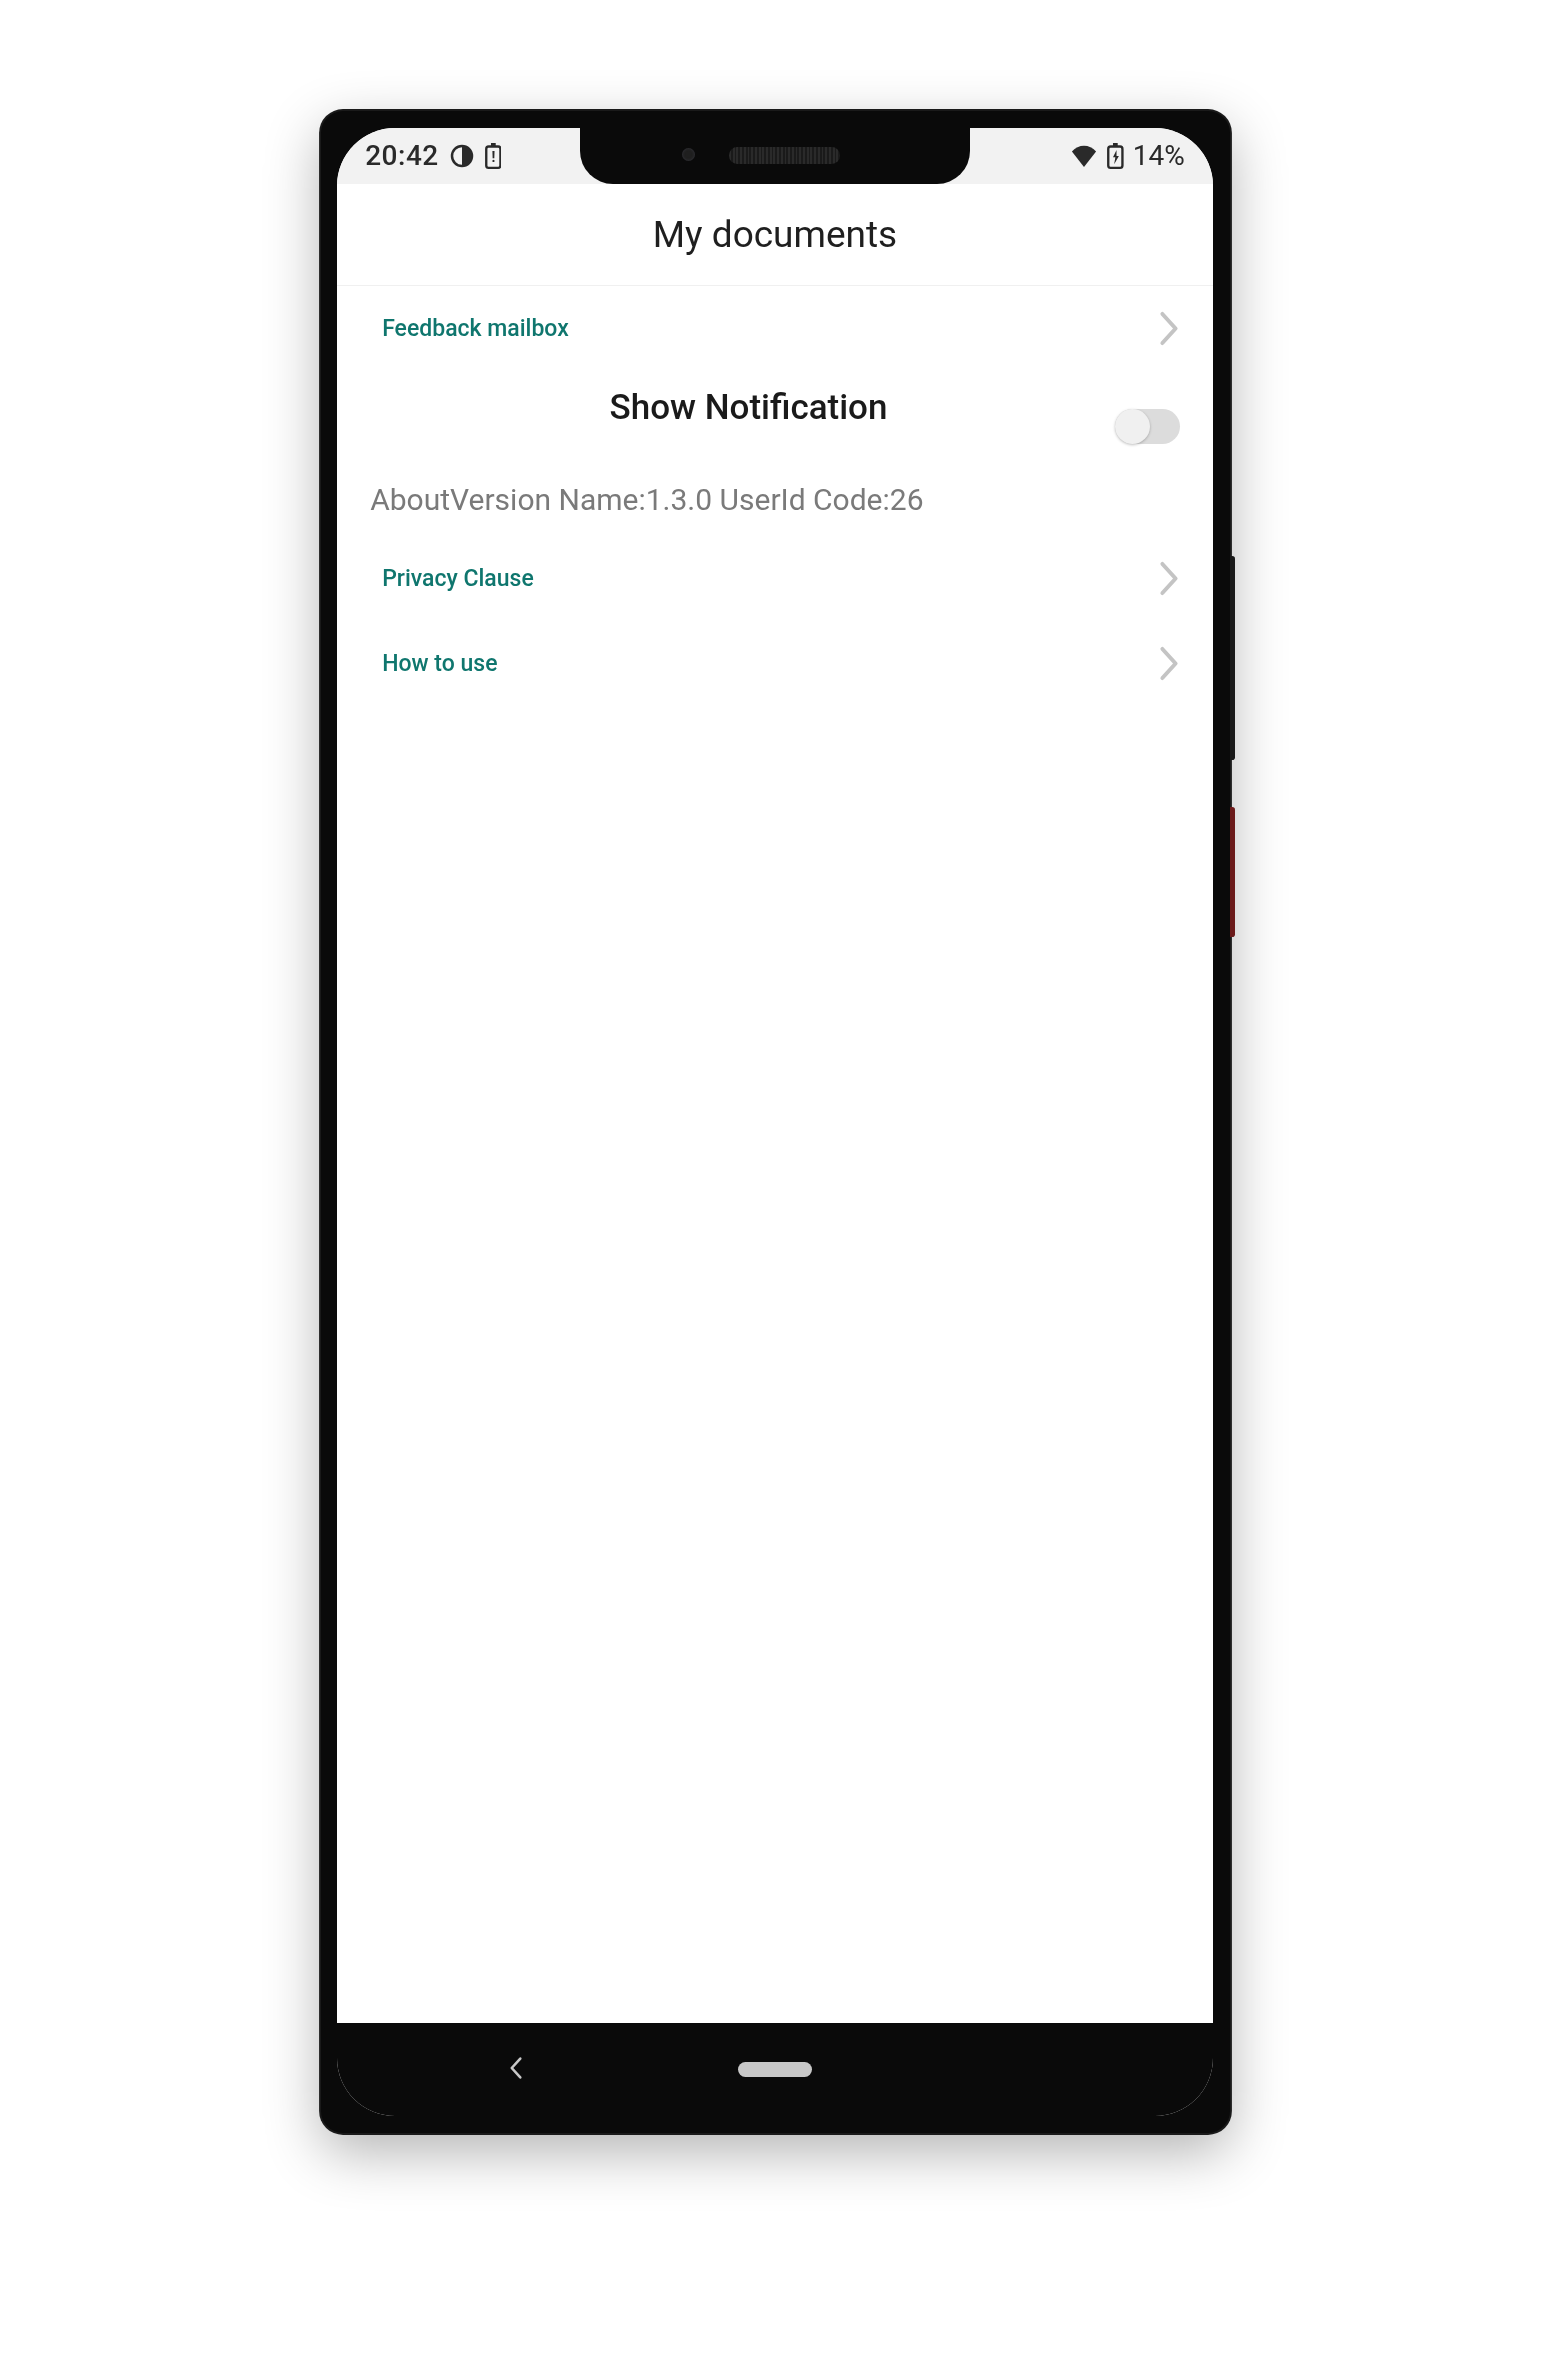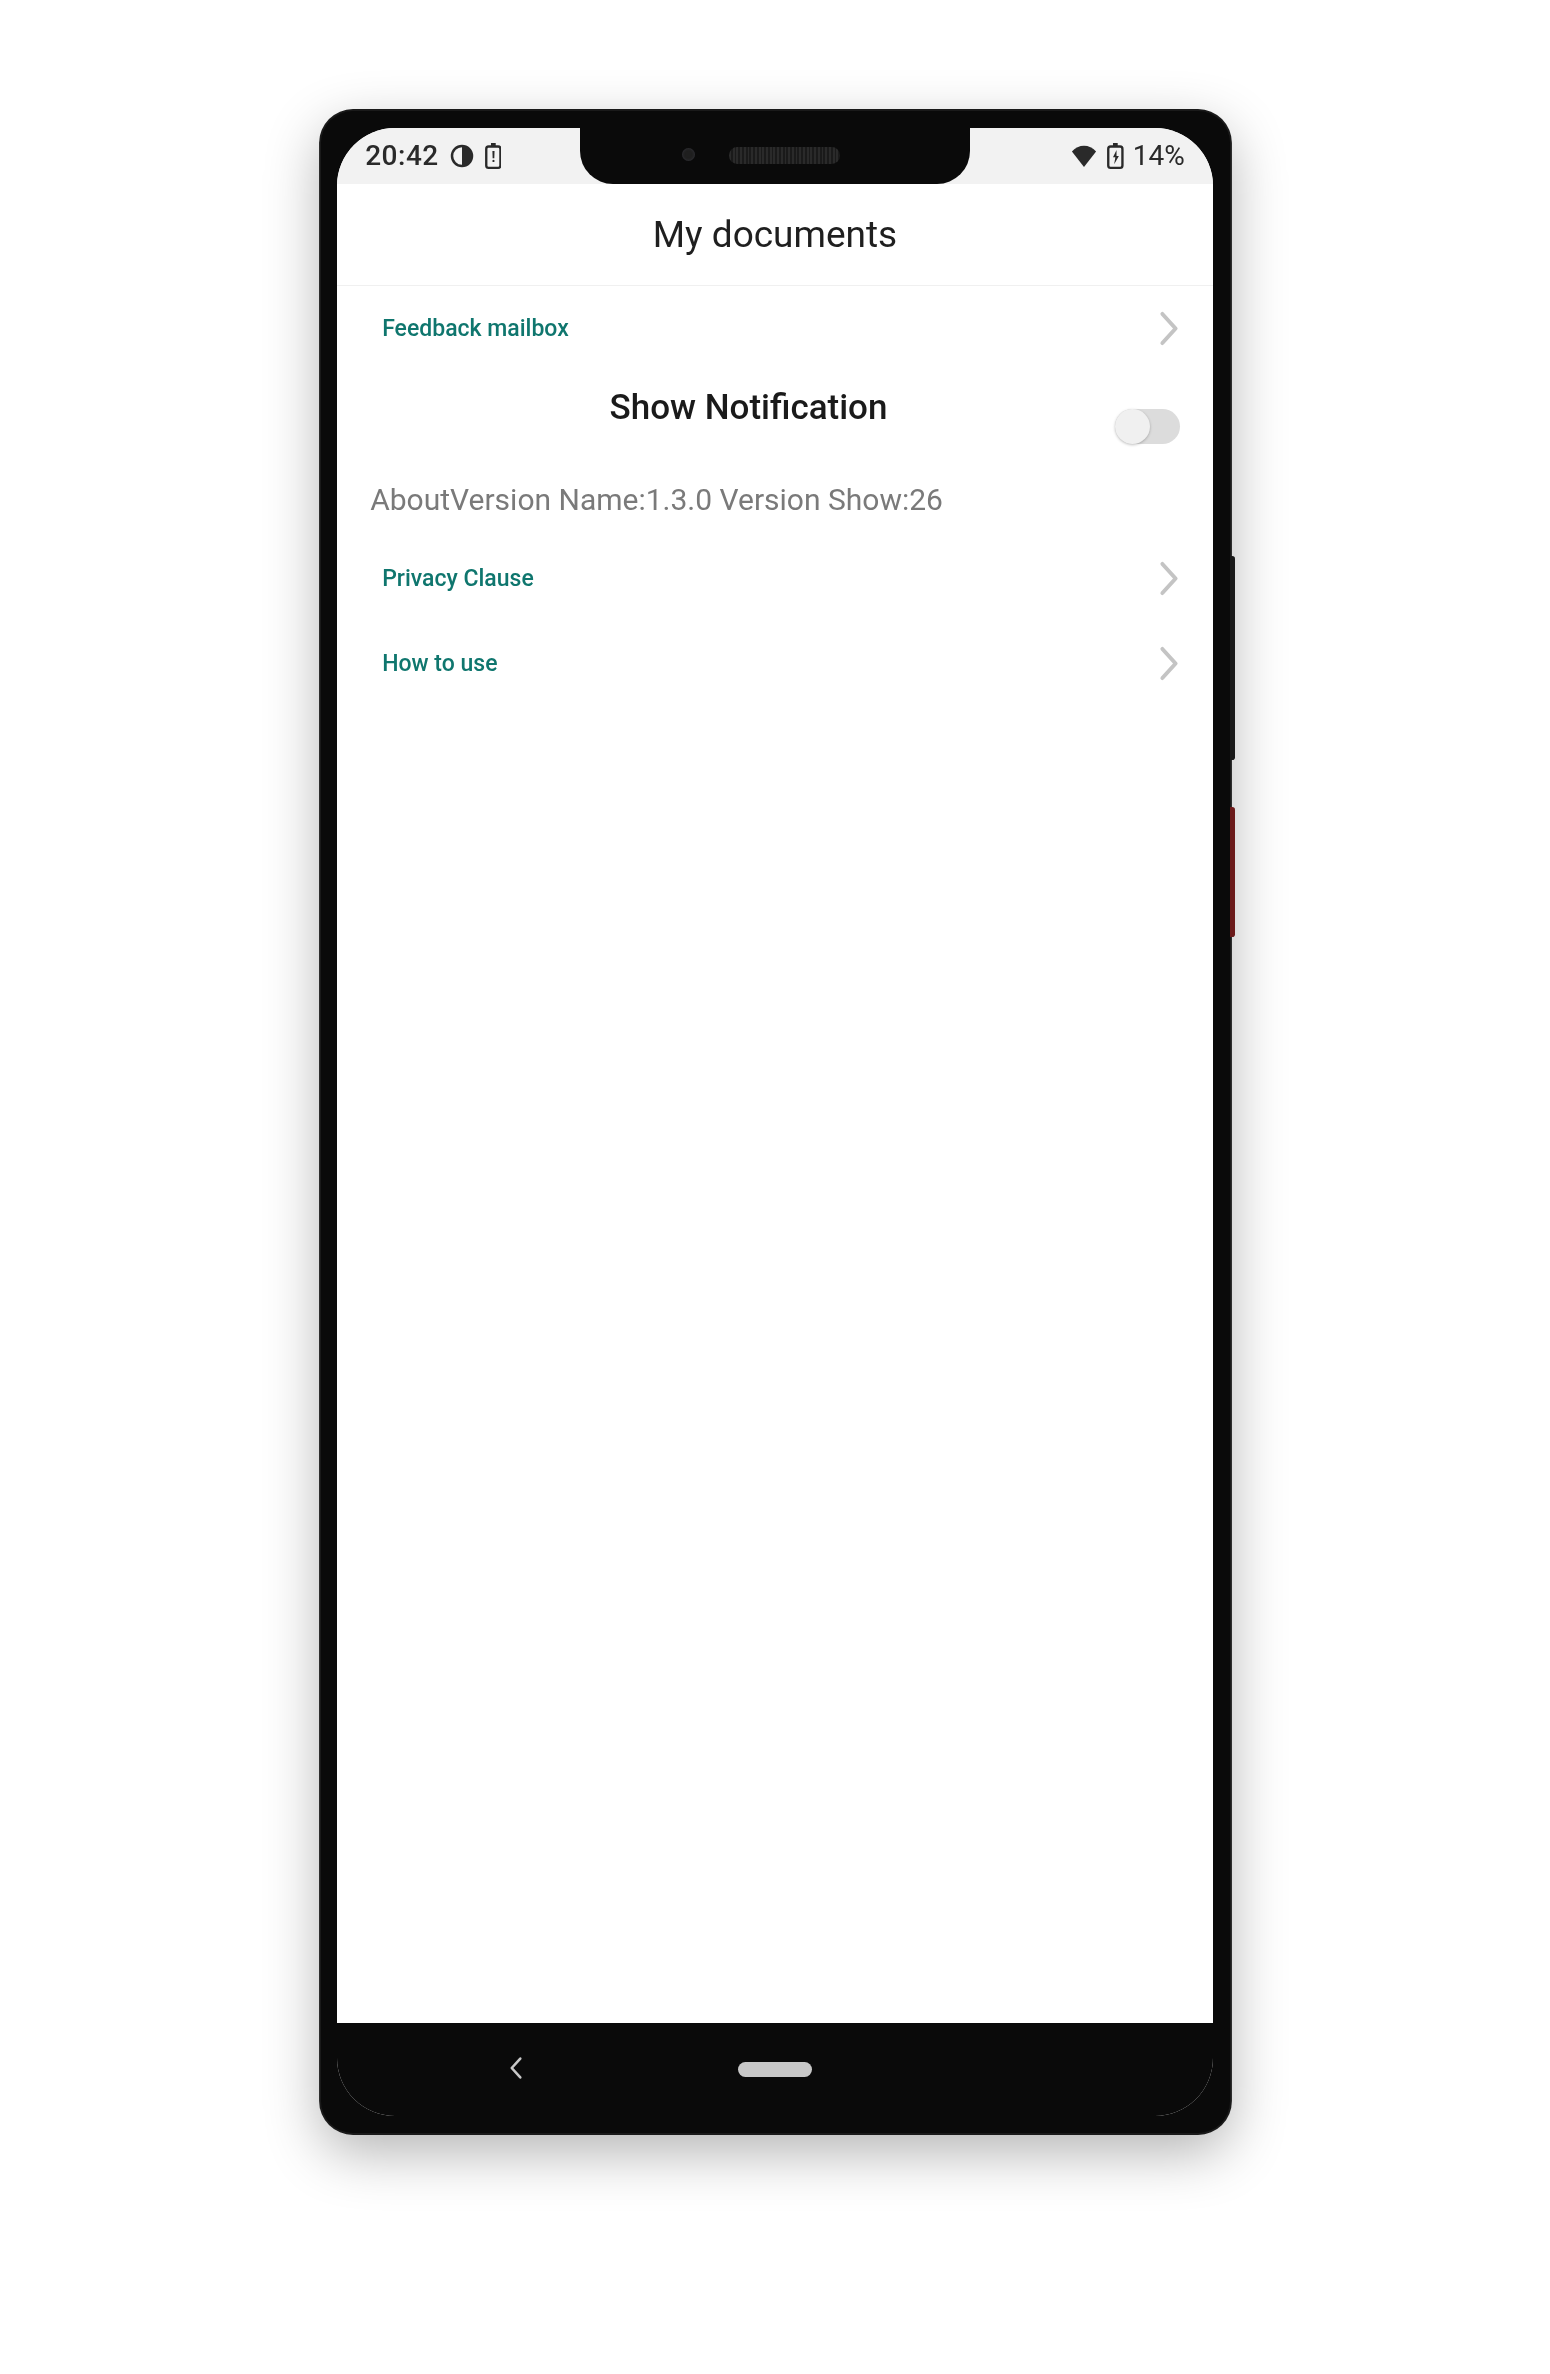--- a/index.html
+++ b/index.html
@@ -10,21 +10,21 @@
       justify-content: center;
       align-items: flex-start;
       min-height: 100vh;
       padding: 111px 0;
     }
 
     .phone-frame {
       width: 909px;
       height: 2022px;
       background: #0a0a0a;
-      border-radius: 32px;
+      border-radius: 22px;
       padding: 16.7px;
       position: relative;
       box-shadow: 0 0 0 1.9px #1a1a1a, 0 18.6px 56px rgba(0,0,0,0.3);
     }
 
     .side-button-right-top {
       position: absolute;
       right: -5.6px;
       top: 445px;
       width: 5.6px;
@@ -278,21 +278,21 @@
 
         <div class="toggle-row">
           <div class="toggle-row-left">
             <div class="toggle-row-label">Show Notification</div>
           </div>
           <div class="toggle">
             <div class="toggle-thumb"></div>
           </div>
         </div>
 
-        <div class="about-text">AboutVersion Name:1.3.0 Version Show:26</div>
+        <div class="about-text">AboutVersion Name:1.3.0 UserId Code:26</div>
 
         <div class="list-row">
           <div class="list-row-label">Privacy Clause</div>
           <span class="chevron">
             <svg width="22" height="37" viewBox="0 0 16 28">
                 <path d="M3 3 L13 14 L3 25" fill="none" stroke="#c4c4c4" stroke-width="3" stroke-linecap="round" stroke-linejoin="round"></path>
               </svg>
           </span>
         </div>
 

